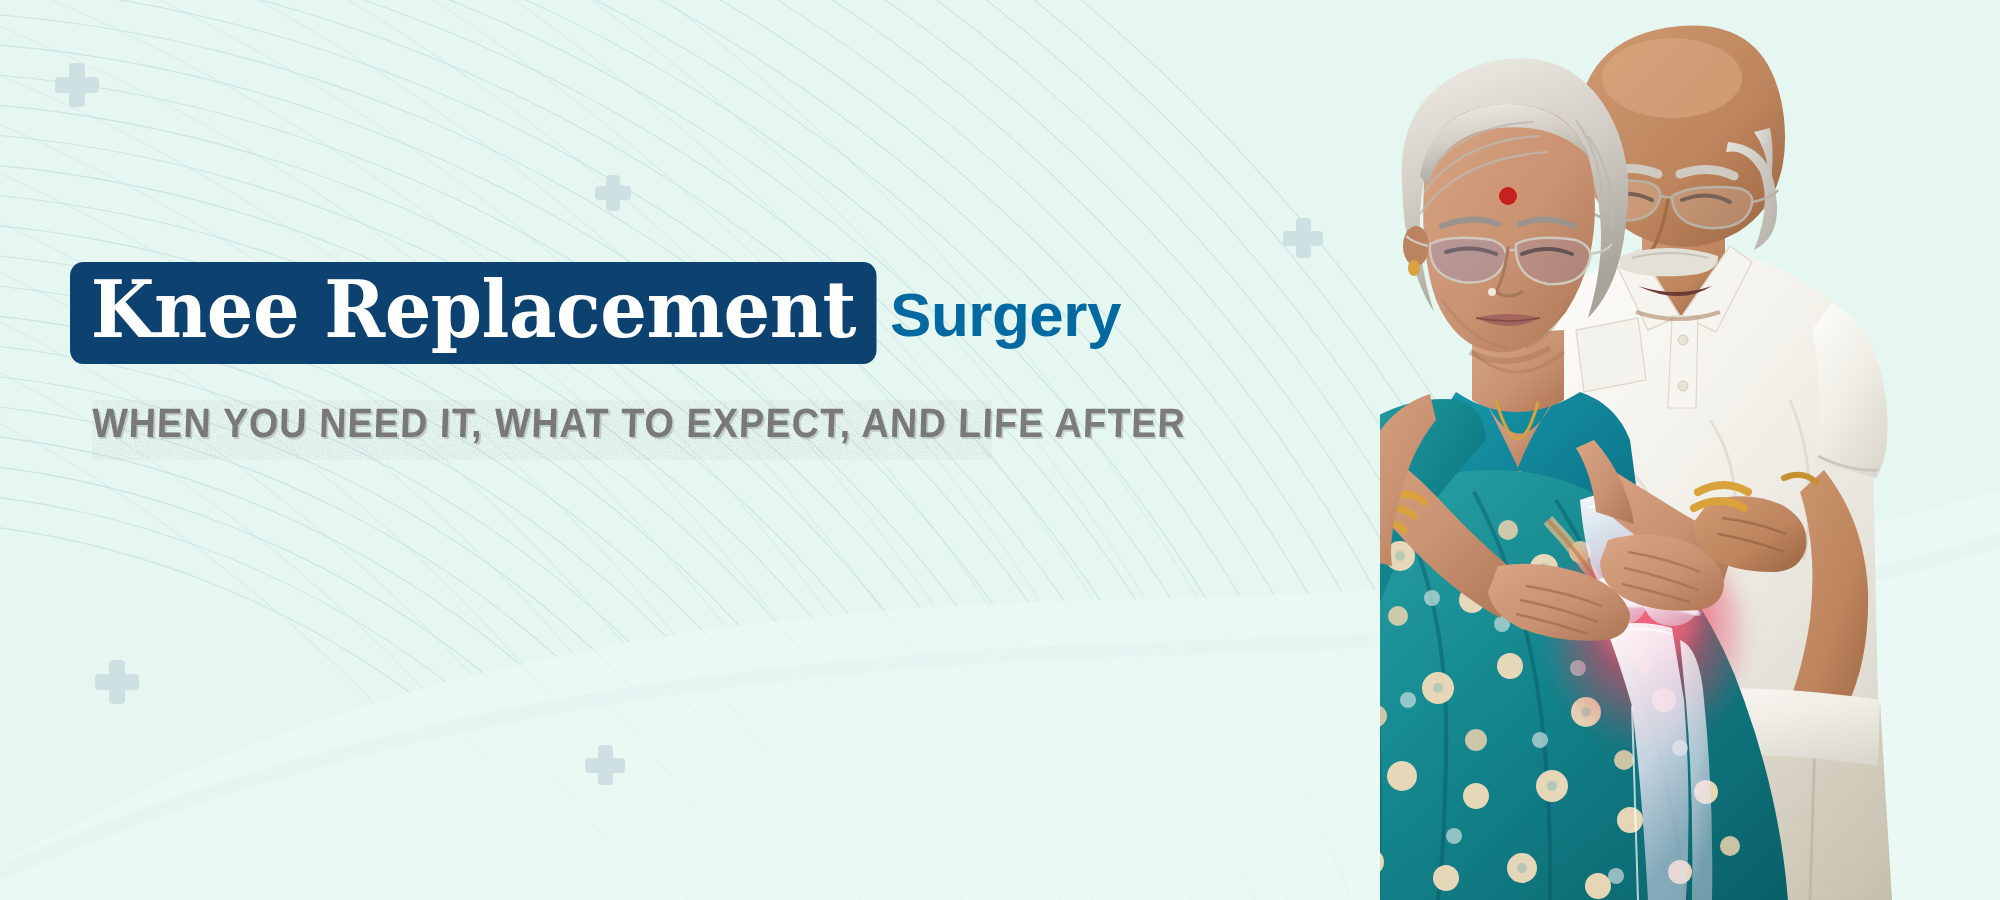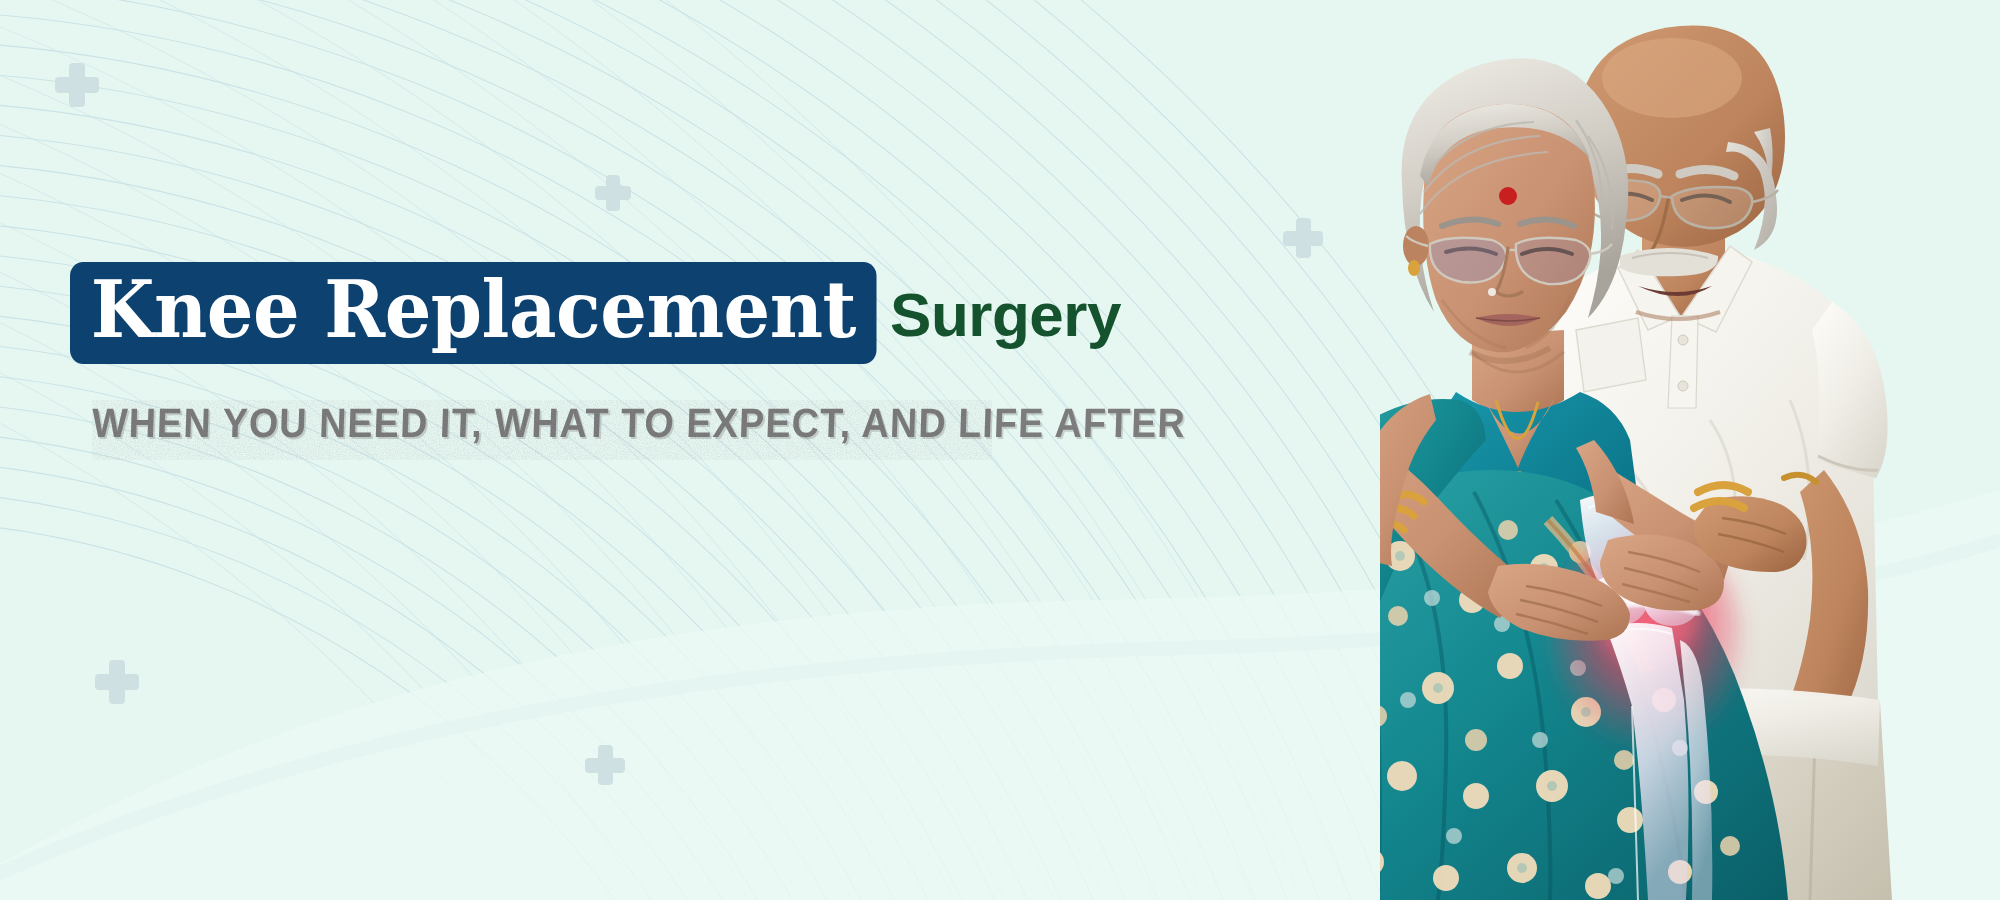--- a/index.html
+++ b/index.html
@@ -57,21 +57,21 @@
     font-family:"DejaVu Serif", serif;
     font-weight:700;
     font-size:78px;
     line-height:1.02;
     letter-spacing:-0.5px;
     display:inline-block;
     transform:scaleX(0.94);
     transform-origin:left center;
   }
   .title-tail{
-    color:#14532d;
+    color:#0369a1;
     font-family:"Liberation Sans", sans-serif;
     font-weight:700;
     font-size:62px;
     letter-spacing:-0.5px;
     margin-left:-38px;
     padding-left:0;
     position:relative;
     top:2px;
   }
 

